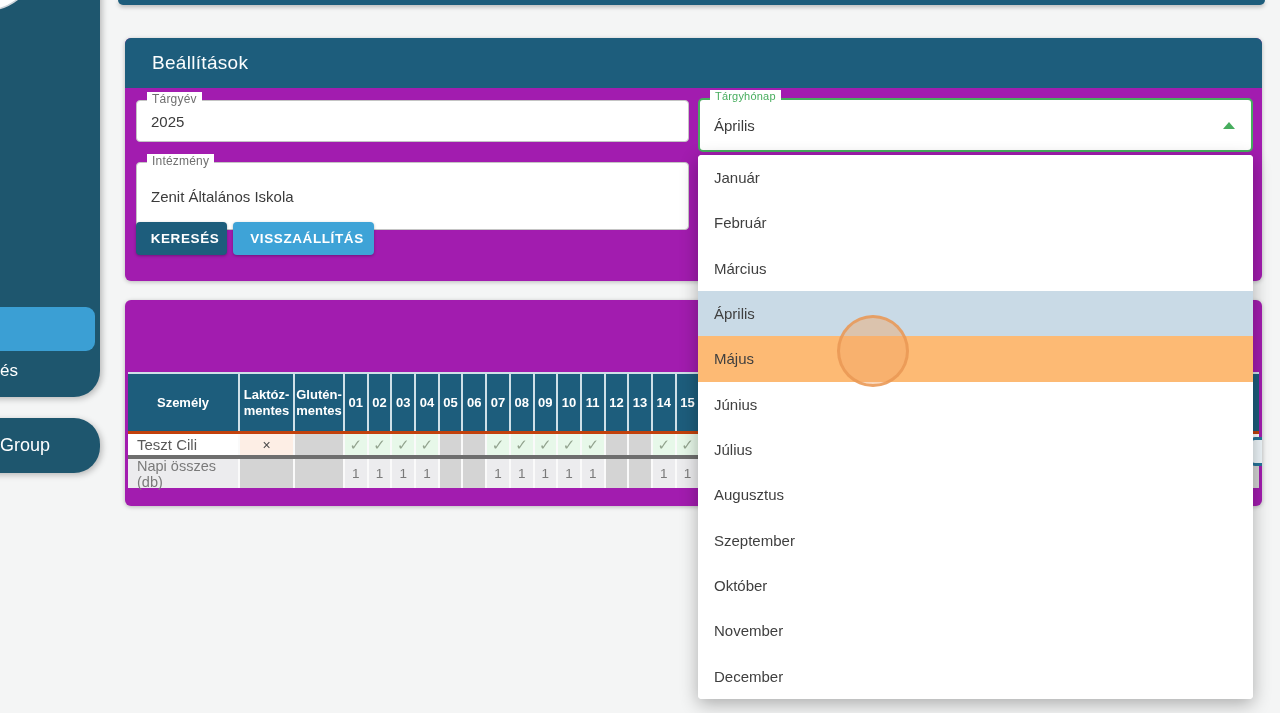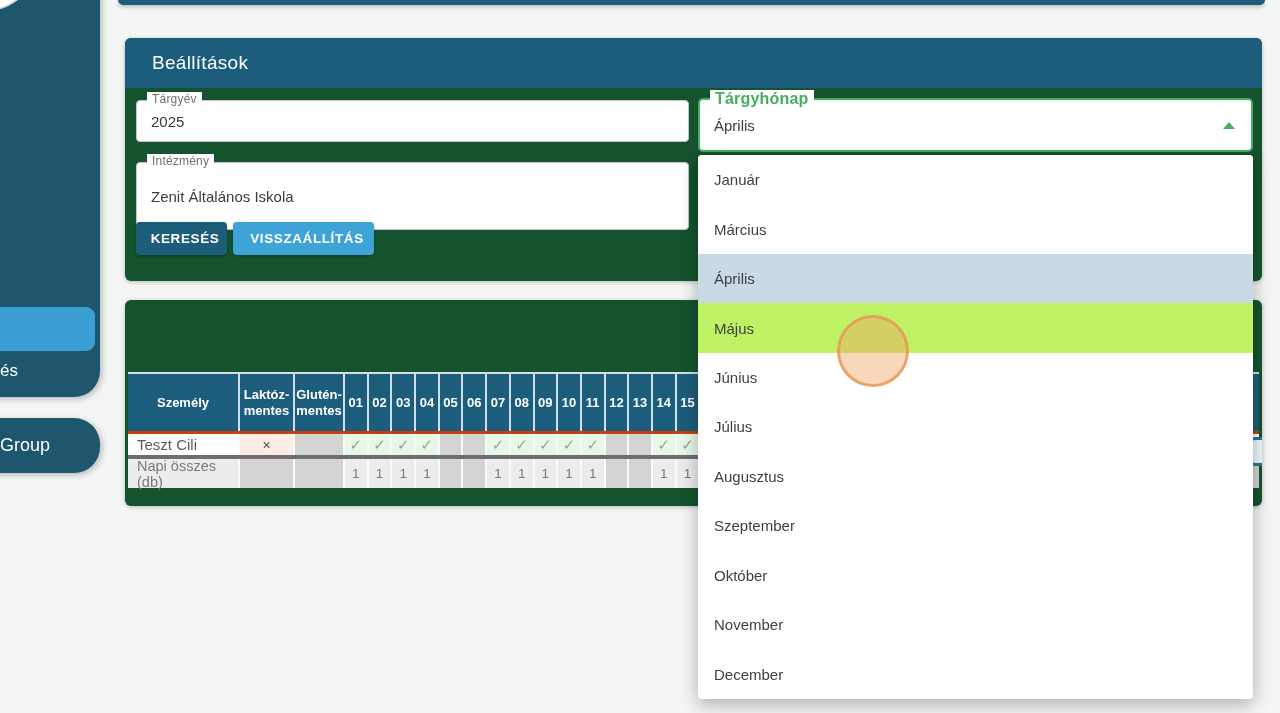--- a/index.html
+++ b/index.html
@@ -32,21 +32,21 @@
   }
   .group-panel{
     position:absolute;left:-44px;top:418px;width:144px;height:55px;
     background:#1e566e;border-radius:26px;
     box-shadow:2px 2px 6px rgba(0,0,0,.25);
     display:flex;align-items:center;
   }
   .group-panel span{color:#fff;font-size:18px;padding-left:44px;}
   
   .card{
-    position:absolute;left:125px;width:1137px;background:#14532d;
+    position:absolute;left:125px;width:1137px;background:#a21caf;
     border-radius:6px;box-shadow:0 1px 4px rgba(0,0,0,.25);overflow:hidden;
   }
   .card-head{
     background:#1d5d7c;color:#fbfdfe;font-size:19px;letter-spacing:.3px;
     padding-left:27px;display:flex;align-items:center;
   }
   .settings-card{top:38px;height:243px;}
   .settings-card .card-head{height:50px;}
   .summary-card{top:300px;height:206px;}
   .summary-card .card-head{height:70px;align-items:flex-start;padding-top:16px;box-sizing:border-box;}
@@ -66,21 +66,21 @@
   .f-year{left:11px;top:62px;width:553px;height:42px;}
   .f-inst{left:11px;top:124px;width:553px;height:68px;padding-left:28px;}
   
   .month-select{
     position:absolute;left:698px;top:98px;width:555px;height:54px;
     background:#fff;border:2px solid #47ad5e;border-radius:5px;
     box-sizing:border-box;z-index:10;
   }
   .month-select .flabel{
     position:absolute;top:-10px;left:10px;background:#fff;padding:0 5px;
-    font-size:16px;color:#47ad5e;letter-spacing:.2px;font-weight:bold;
+    font-size:11px;color:#47ad5e;letter-spacing:.2px;
   }
   .month-select .fvalue{
     position:absolute;left:14px;top:50%;transform:translateY(-50%);
     font-size:15px;color:#3b3b3b;
   }
   .tri-up{
     position:absolute;right:16px;top:22px;width:0;height:0;
     border-left:6px solid transparent;border-right:6px solid transparent;
     border-bottom:7px solid #47ad5e;
   }
@@ -134,21 +134,21 @@
     position:absolute;left:698px;top:155px;width:555px;height:544px;
     background:#fff;border-radius:4px;z-index:11;
     box-shadow:0 5px 18px rgba(0,0,0,.3);
     display:flex;flex-direction:column;overflow:hidden;
   }
   .menu-item{
     flex:1;display:flex;align-items:center;padding-left:16px;
     font-size:15px;color:#3f3f3f;background:#fff;cursor:pointer;
   }
   .menu-item.selected{background:#c9dae6;}
-  .menu-item.hover{background:#bef264;}
+  .menu-item.hover{background:#fdba74;}
   
   .click-circle{
     position:absolute;left:837px;top:315px;width:72px;height:72px;border-radius:50%;
     background:rgba(241,166,104,.45);border:3px solid rgba(233,150,83,.8);
     box-sizing:border-box;z-index:20;pointer-events:none;
   }
   .heart{fill:#2f76b3;}
   .heart.red{fill:#d42b2b;}
 </style>
 </head>
@@ -295,20 +295,21 @@
 </section>
 
 <div class="month-select">
   <span class="flabel">Tárgyhónap</span>
   <span class="fvalue">Április</span>
   <span class="tri-up"></span>
 </div>
 
 <div class="dropdown" id="menu">
     <div class="menu-item">Január</div>
+    <div class="menu-item">Február</div>
     <div class="menu-item">Március</div>
     <div class="menu-item selected">Április</div>
     <div class="menu-item hover">Május</div>
     <div class="menu-item">Június</div>
     <div class="menu-item">Július</div>
     <div class="menu-item">Augusztus</div>
     <div class="menu-item">Szeptember</div>
     <div class="menu-item">Október</div>
     <div class="menu-item">November</div>
     <div class="menu-item">December</div>

